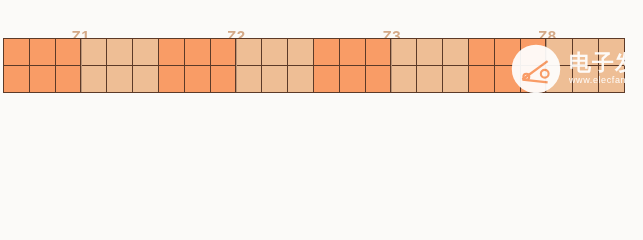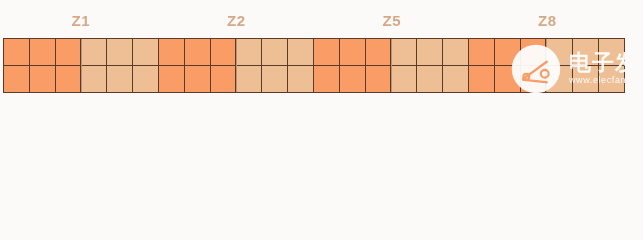--- a/index.html
+++ b/index.html
@@ -17,21 +17,21 @@
     position: relative;
     width: 643px;
     height: 101px;
     background: #fbfaf8;
   }
 
   
   #zone-labels {
     position: absolute;
     left: 3px;
-    top: 1px;
+    top: 16px;
     width: 622px;
     height: 38px;
     display: flex;
   }
   .zone-label {
     flex: 1 1 0;
     display: flex;
     align-items: center;
     justify-content: center;
     font-size: 15px;
@@ -126,21 +126,21 @@
   }
 </style>
 </head>
 <body>
 
 <div id="stage">
 
   <div id="zone-labels">
     <div class="zone-label">Z1</div>
     <div class="zone-label">Z2</div>
-    <div class="zone-label">Z5</div>
+    <div class="zone-label">Z3</div>
     <div class="zone-label">Z8</div>
   </div>
 
   <div id="grid">
       <div class="zone-col">
         <div class="cell-col">
           <div class="cell dark" style="background: rgb(249, 156, 102);"></div>
           <div class="cell dark" style="background: rgb(249, 156, 102);"></div>
         </div>
         <div class="cell-col">

